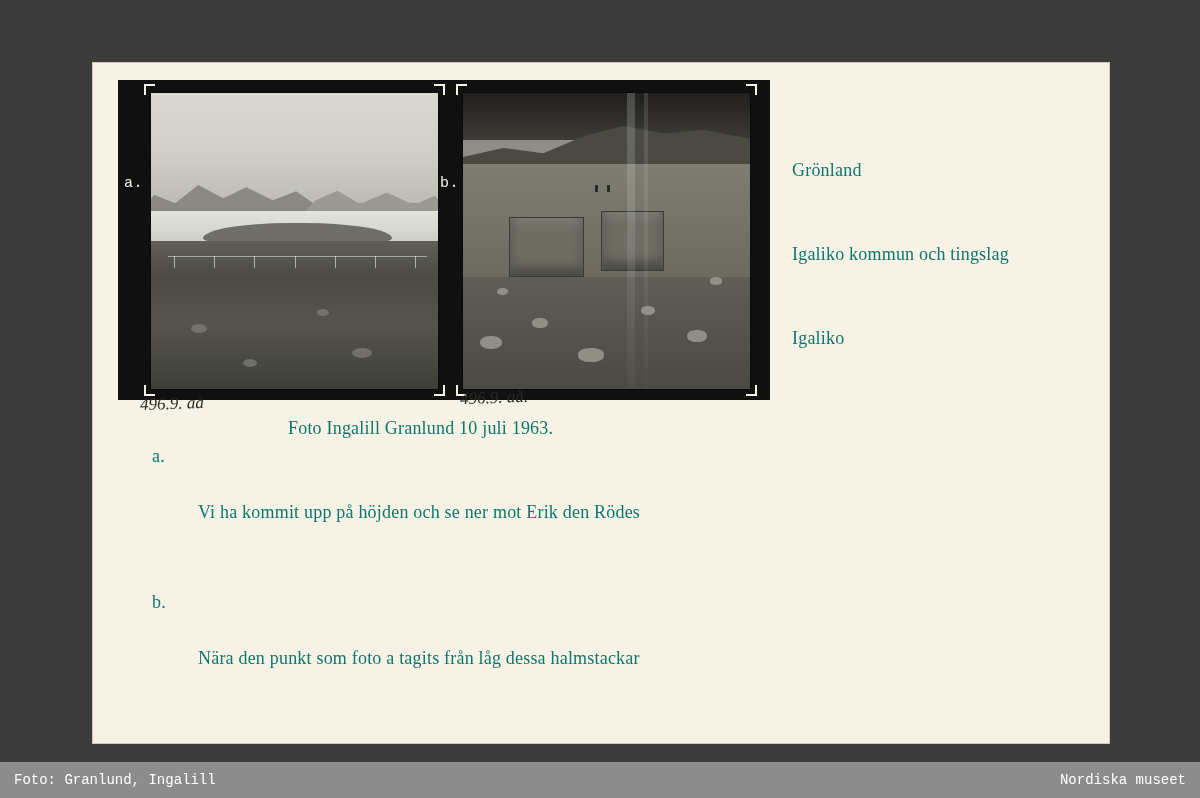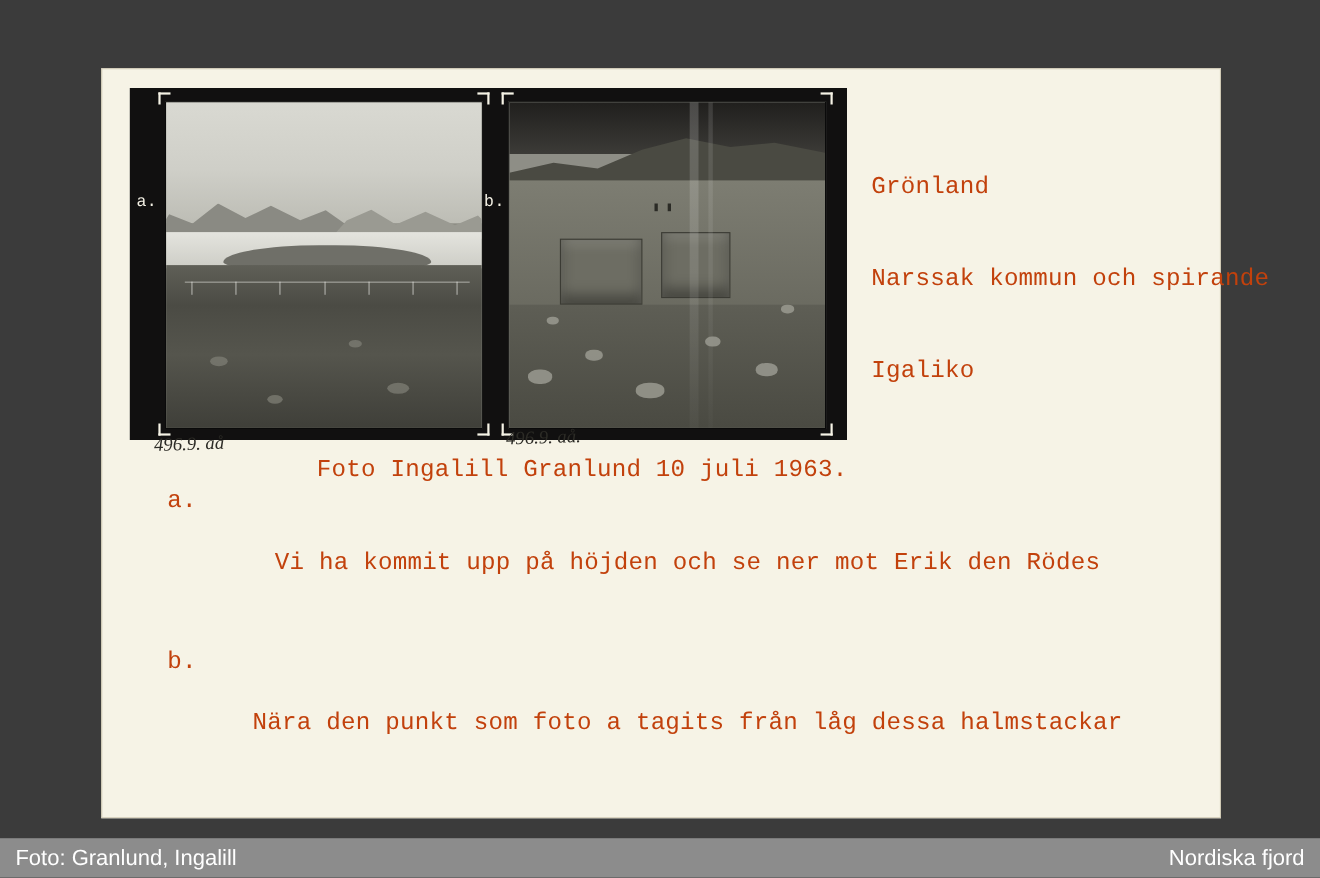--- a/index.html
+++ b/index.html
@@ -151,23 +151,23 @@
     font-family: "Liberation Serif", serif;
     font-style: italic;
     font-size: 17px;
     color: #2c2b26;
     transform: rotate(-2deg);
     white-space: nowrap;
   }
 
   
   .tw {
-    font-family: Liberation Mono, monospace;
-    color: #c2410c;
-    font-size: 22px;
+    font-family: Liberation Serif, serif;
+    color: #0f766e;
+    font-size: 18px;
     line-height: 28px;
     letter-spacing: .2px;
     white-space: pre;
   }
   .place {
     position: absolute;
     left: 700px; top: 38px;
   }
   .place div { white-space: pre; }
 
@@ -176,37 +176,37 @@
     left: 196px; top: 352px;
   }
 
   .notes {
     position: absolute;
     left: 60px; top: 380px;
     width: 900px;
   }
   .note-row { display: flex; align-items: flex-start; margin-bottom: 6px; }
   .note-key { width: 46px; flex: 0 0 46px; }
-  .note-body { flex: 1 1 auto; text-align: center; }
+  .note-body { flex: 1 1 auto; }
   .note-body div { white-space: pre; }
 
   
   .footer {
     position: absolute;
     left: 0; bottom: 0;
     width: 1200px; height: 36px;
     background: #8c8c8c;
     display: flex;
     align-items: center;
     justify-content: space-between;
     padding: 0 14px;
   }
   .footer span {
-    font-family: Liberation Sans, sans-serif;
-    font-size: 20px;
+    font-family: Liberation Mono, monospace;
+    font-size: 14px;
     color: #ffffff;
   }
 </style>
 </head>
 <body>
 
 <div id="root">
 
   <div class="card">
 
@@ -266,21 +266,21 @@
         <div class="pb-rock" style="left:40%; top:86%; width:26px; height:14px;"></div>
         <div class="pb-rock" style="left:62%; top:72%; width:14px; height:9px;"></div>
         <div class="pb-rock" style="left:78%; top:80%; width:20px; height:12px;"></div>
         <div class="pb-rock" style="left:86%; top:62%; width:12px; height:8px;"></div>
         <div class="pb-rock" style="left:12%; top:66%; width:11px; height:7px;"></div>
       </div>
     </div>
 
     <div class="place tw">
       <div>Grönland</div>
-      <div>Narssak kommun och spirande</div>
+      <div>Igaliko kommun och tingslag</div>
       <div>Igaliko</div>
     </div>
 
     <div class="accession" style="left:48px; top:332px;">496.9. aå</div>
     <div class="accession" style="left:368px; top:326px;">496.9. aå.</div>
 
     <div class="credit tw">Foto Ingalill Granlund 10 juli 1963.</div>
 
     <div class="notes">
       <div class="note-row">
@@ -295,16 +295,16 @@
           <div>Nära den punkt som foto a tagits från låg dessa halmstackar</div>
           
         </div>
       </div>
     </div>
 
   </div>
 
   <div class="footer">
     <span>Foto: Granlund, Ingalill</span>
-    <span>Nordiska fjord</span>
+    <span>Nordiska museet</span>
   </div>
 
 </div>
 
 </body></html>

